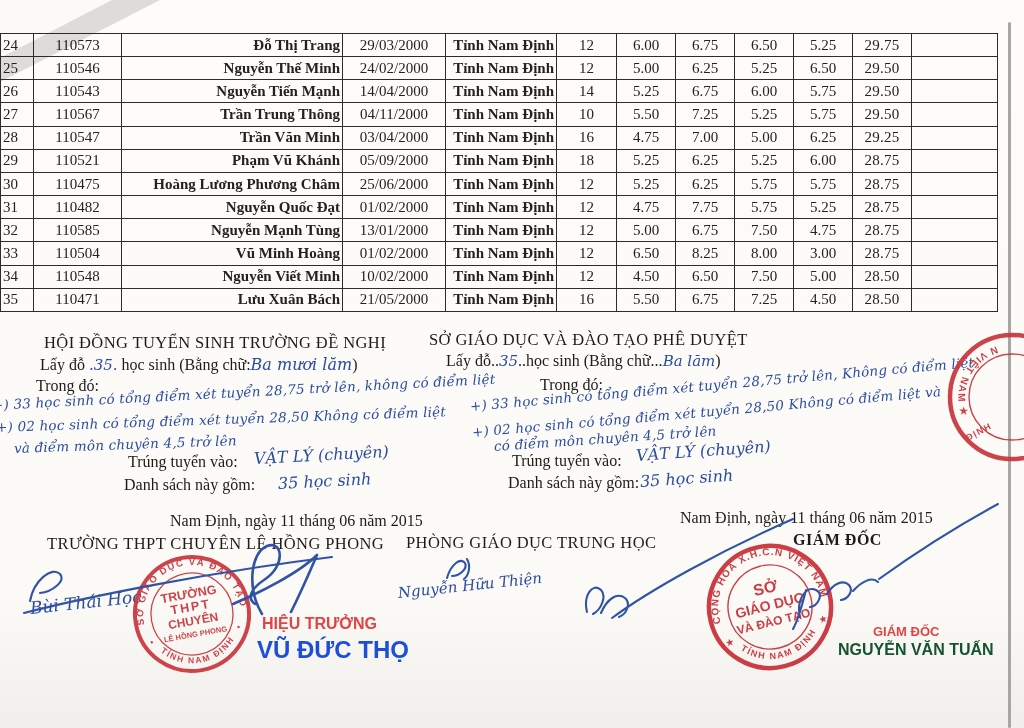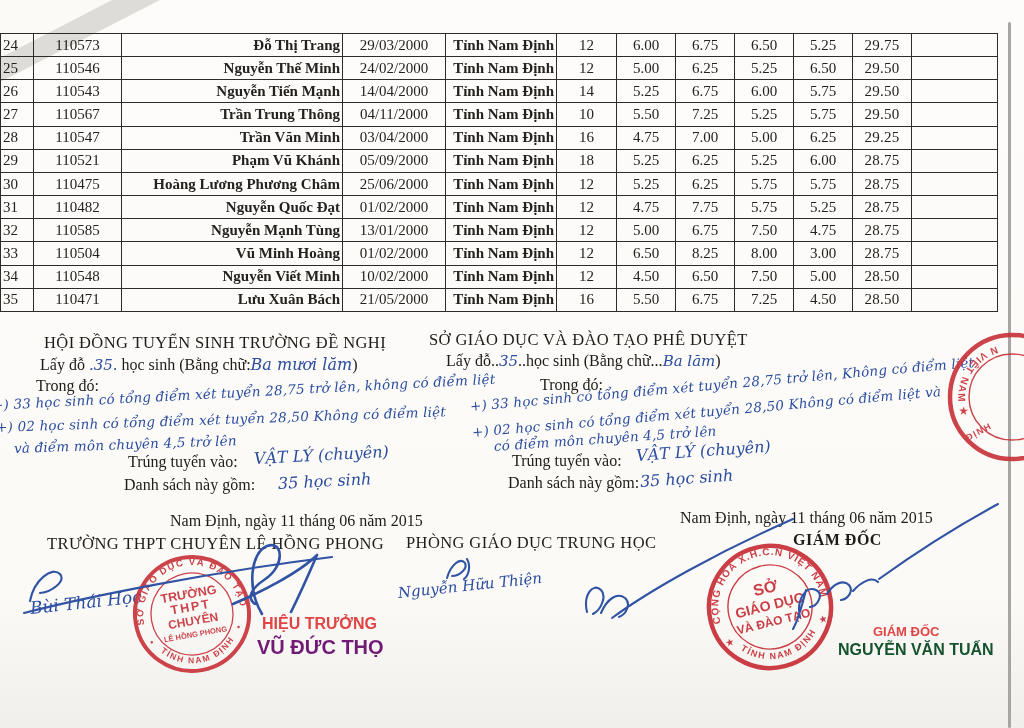--- a/index.html
+++ b/index.html
@@ -267,21 +267,21 @@
 <div class="abs print" style="left:508px;top:474px;">Danh sách này gồm:</div>
 <div class="abs hand rot-m4" style="left:640px;top:472px;font-size:16px;">35 học sinh</div>
 
 <div class="abs print" style="left:170px;top:512px;">Nam Định, ngày 11 tháng 06 năm 2015</div>
 <div class="abs print" style="left:680px;top:509px;">Nam Định, ngày 11 tháng 06 năm 2015</div>
 <div class="abs print title" style="left:47px;top:534px;">TRƯỜNG THPT CHUYÊN LÊ HỒNG PHONG</div>
 <div class="abs print title" style="left:406px;top:533px;">PHÒNG GIÁO DỤC TRUNG HỌC</div>
 <div class="abs print bold" style="left:793px;top:531px;letter-spacing:.5px;">GIÁM ĐỐC</div>
 
 <div class="abs red-print" style="left:262px;top:615px;font-size:16px;color:#e04444;">HIỆU TRƯỞNG</div>
-<div class="abs red-print" style="left:257px;top:636px;font-size:20px;color:#701a75;">VŨ ĐỨC THỌ</div>
+<div class="abs red-print" style="left:257px;top:636px;font-size:24px;color:#1d4ed8;">VŨ ĐỨC THỌ</div>
 <div class="abs red-print" style="left:873px;top:624px;font-size:13px;color:#e04444;">GIÁM ĐỐC</div>
 <div class="abs red-print" style="left:838px;top:641px;font-size:16px;color:#14532d;">NGUYỄN VĂN TUẤN</div>
 
 <div class="abs hand rot-m6" style="left:30px;top:598px;font-size:17px;">Bùi Thái Học</div>
 <div class="abs hand rot-m6" style="left:398px;top:584px;font-size:15px;">Nguyễn Hữu Thiện</div>
 
 <svg class="abs overlay" width="1024" height="728" viewBox="0 0 1024 728">
 
   <g transform="translate(192,614) rotate(-10)" opacity="0.92">
     <circle r="57" fill="none" stroke="#c9343c" stroke-width="4"></circle>

